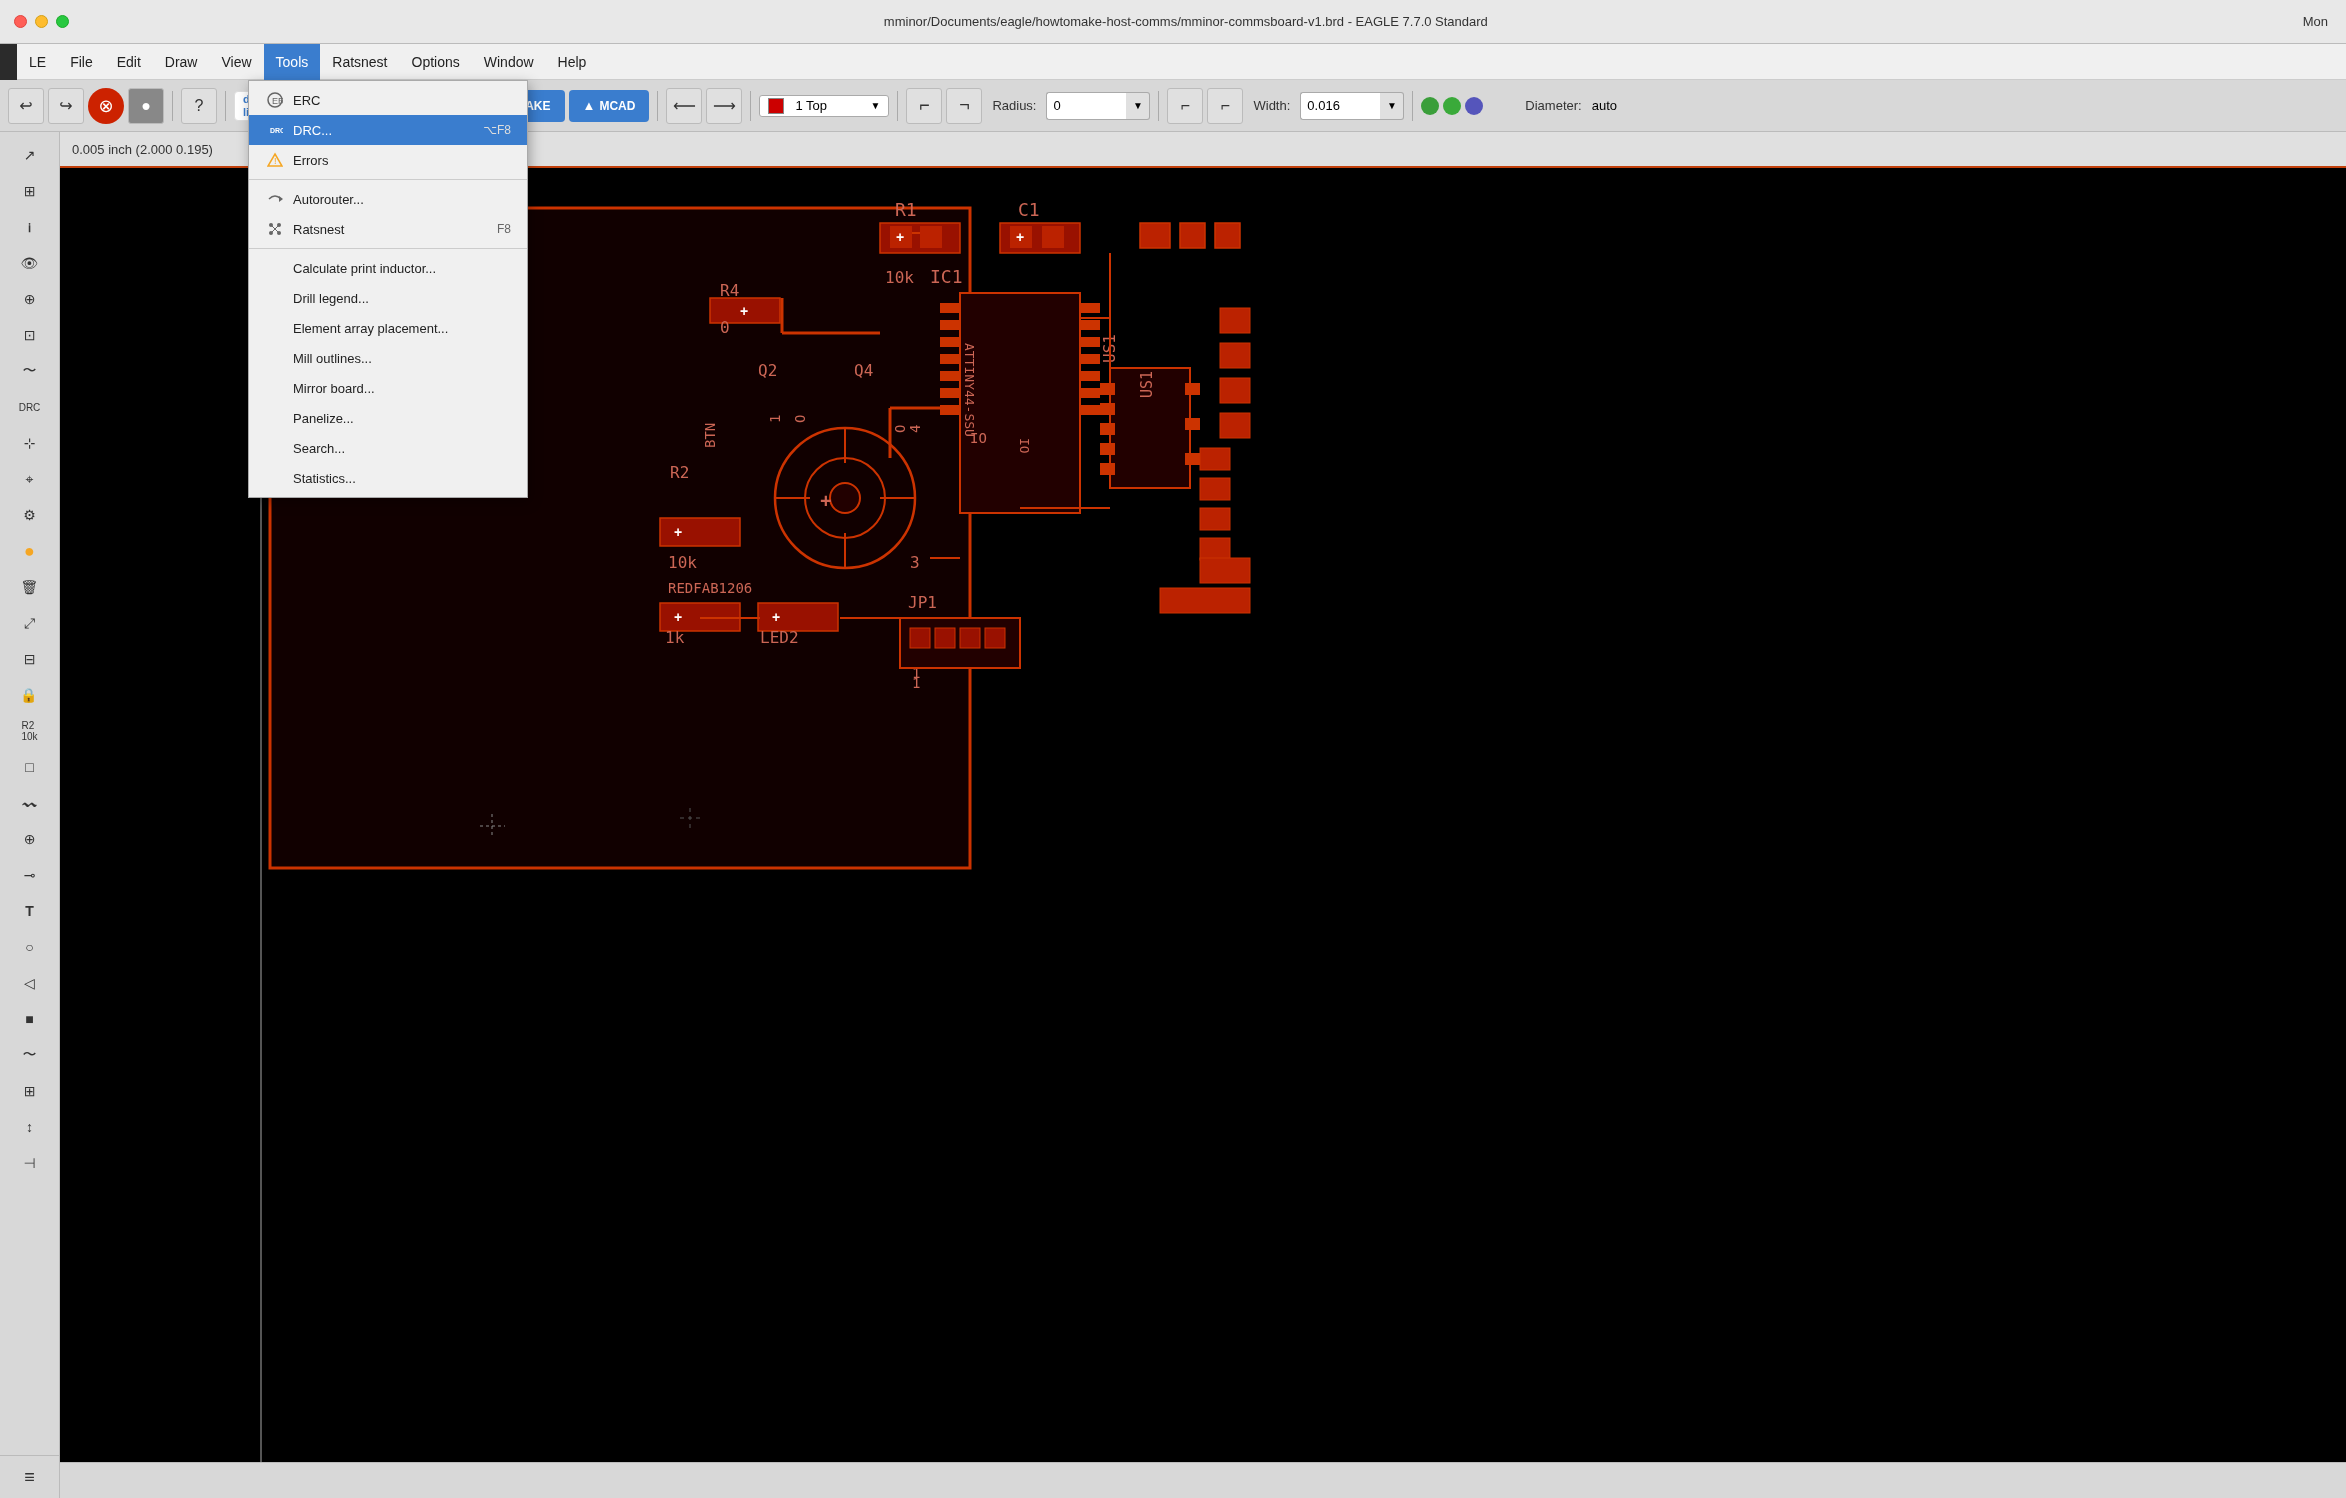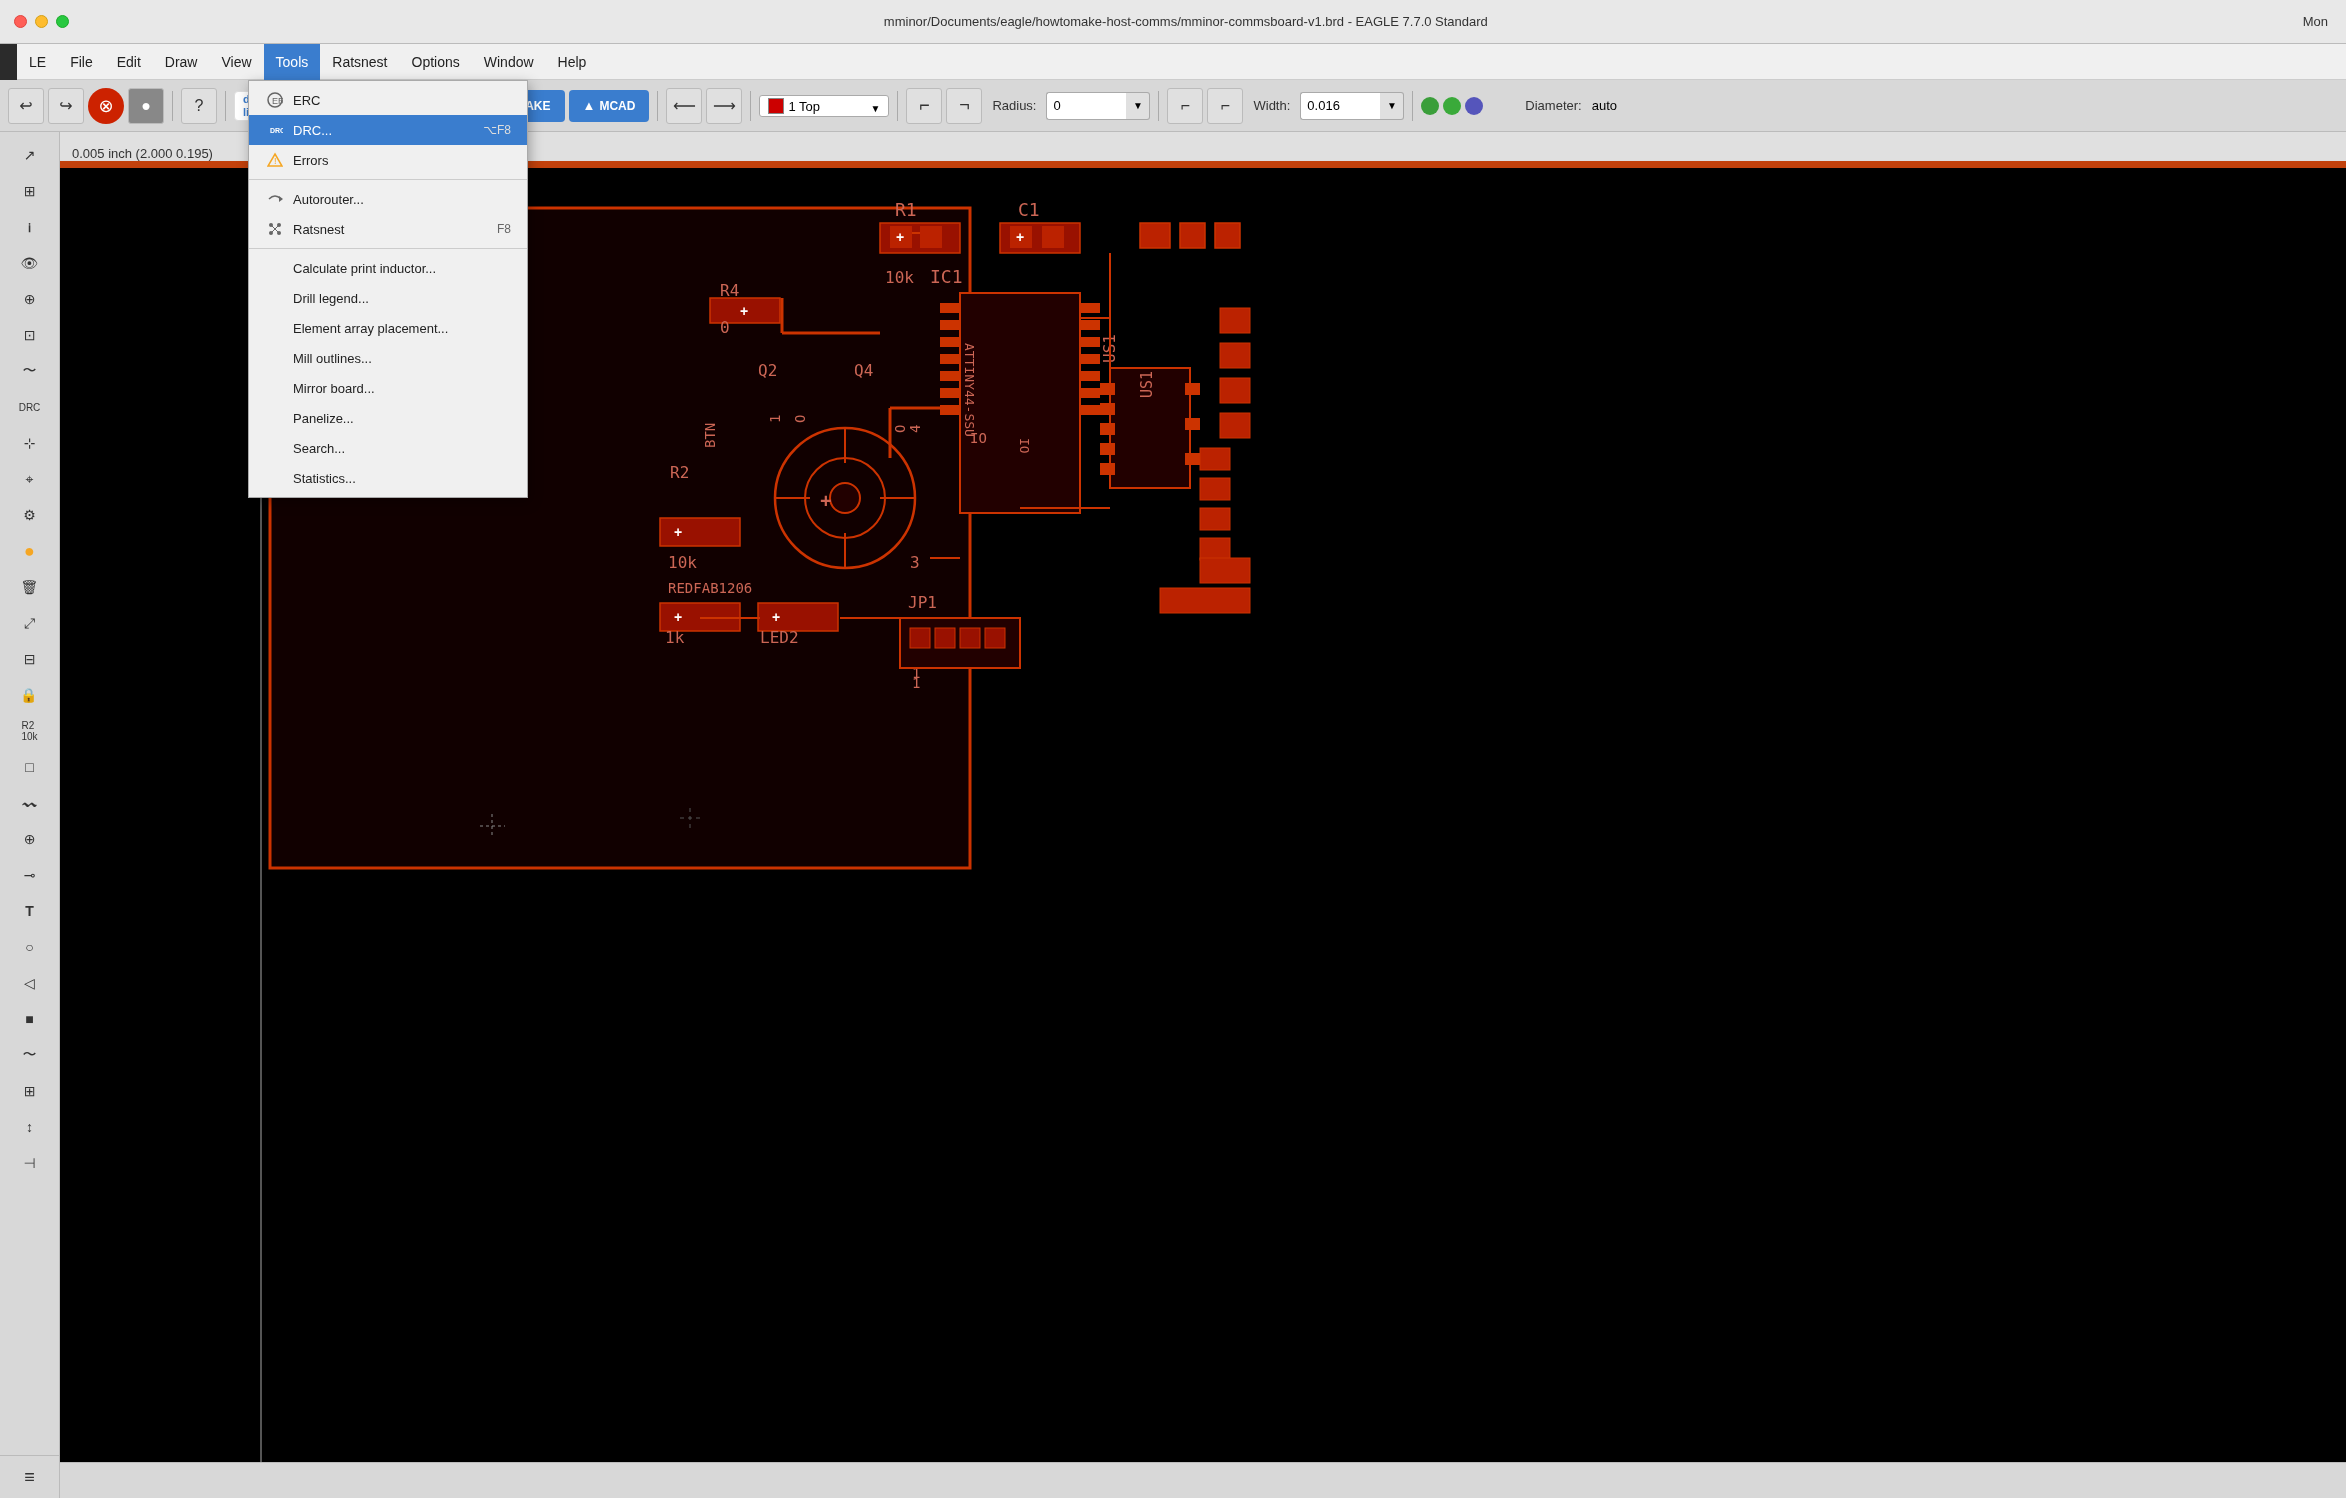--- a/index.html
+++ b/index.html
@@ -151,22 +151,22 @@
     .toolbar-separator {
       width: 1px;
       height: 30px;
       background: #aaa;
       margin: 0 4px;
     }
 
     
     .layer-selector {
       display: flex;
-      align-items: flex-end;
-      gap: 4px;
+      align-items: center;
+      gap: 11px;
       padding: 2px 8px;
       background: #fff;
       border: 1px solid #aaa;
       border-radius: 3px;
       font-size: 13px;
       cursor: pointer;
       min-width: 130px;
     }
     .layer-color-box {
       width: 16px; height: 16px;
@@ -233,23 +233,23 @@
     }
 
     
     #statusbar {
       position: absolute;
       top: 132px;
       left: 60px;
       right: 0;
       height: 36px;
       background: #e0e0e0;
-      border-bottom: 7px solid #c2410c;
-      display: flex;
-      align-items: flex-end;
+      border-bottom: 2px solid #c2410c;
+      display: flex;
+      align-items: center;
       padding: 0 12px;
       font-size: 13px;
       color: #333;
     }
 
     
     #canvas-area {
       position: absolute;
       top: 168px;
       left: 60px;

